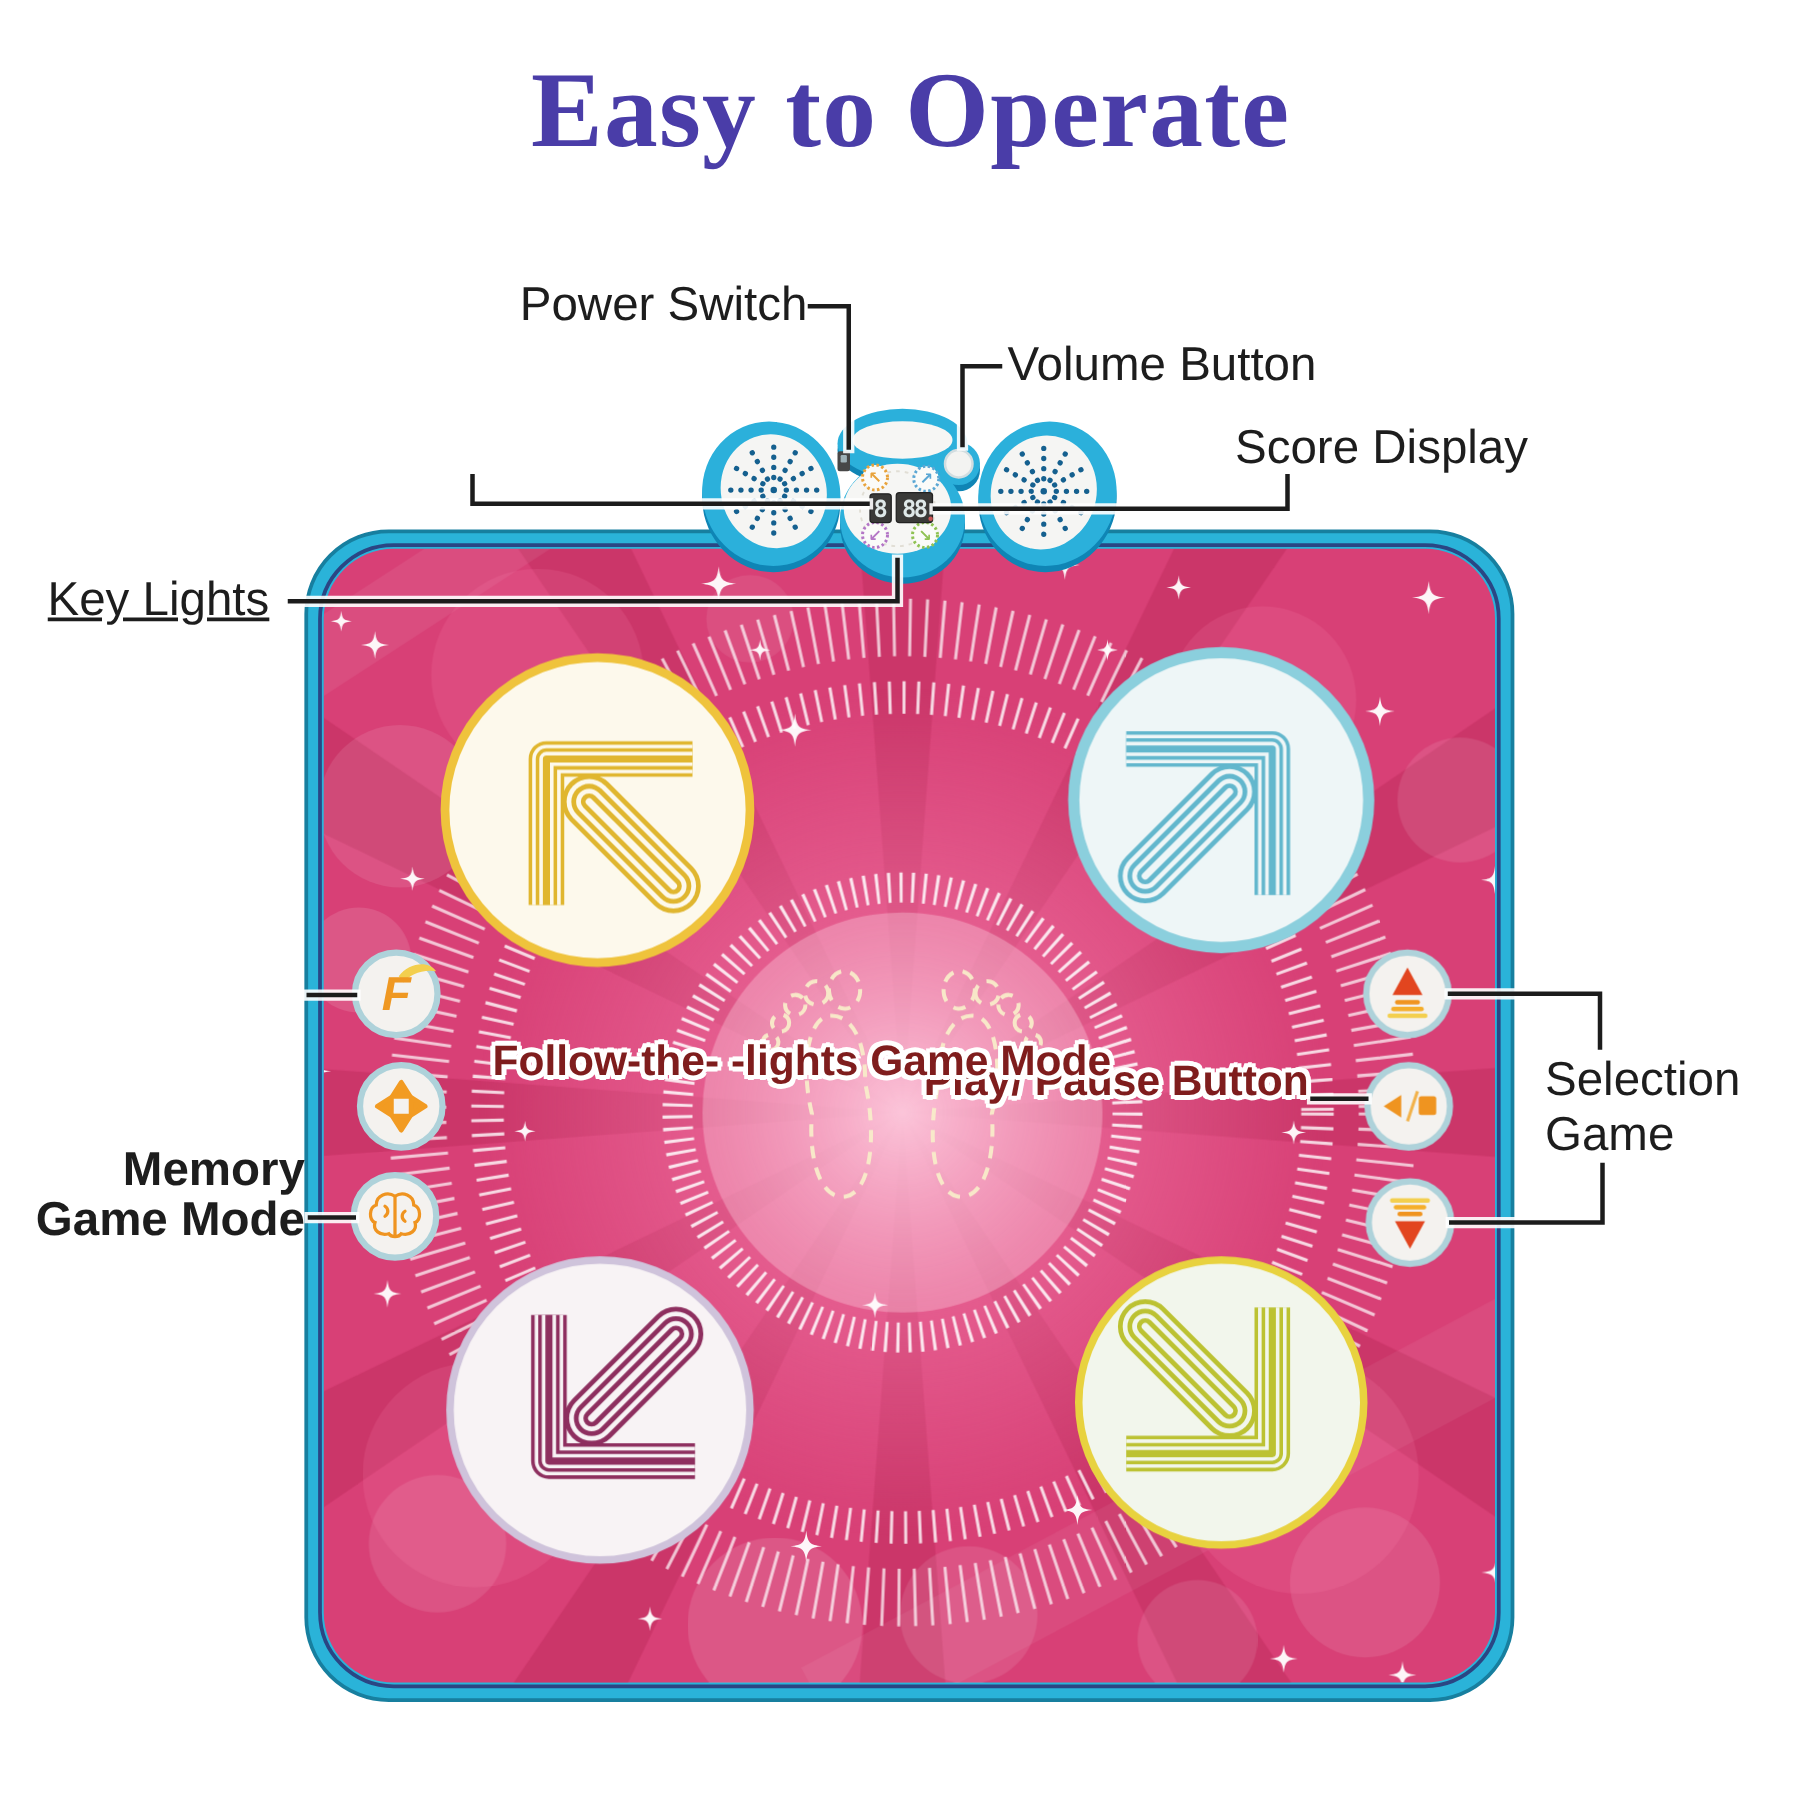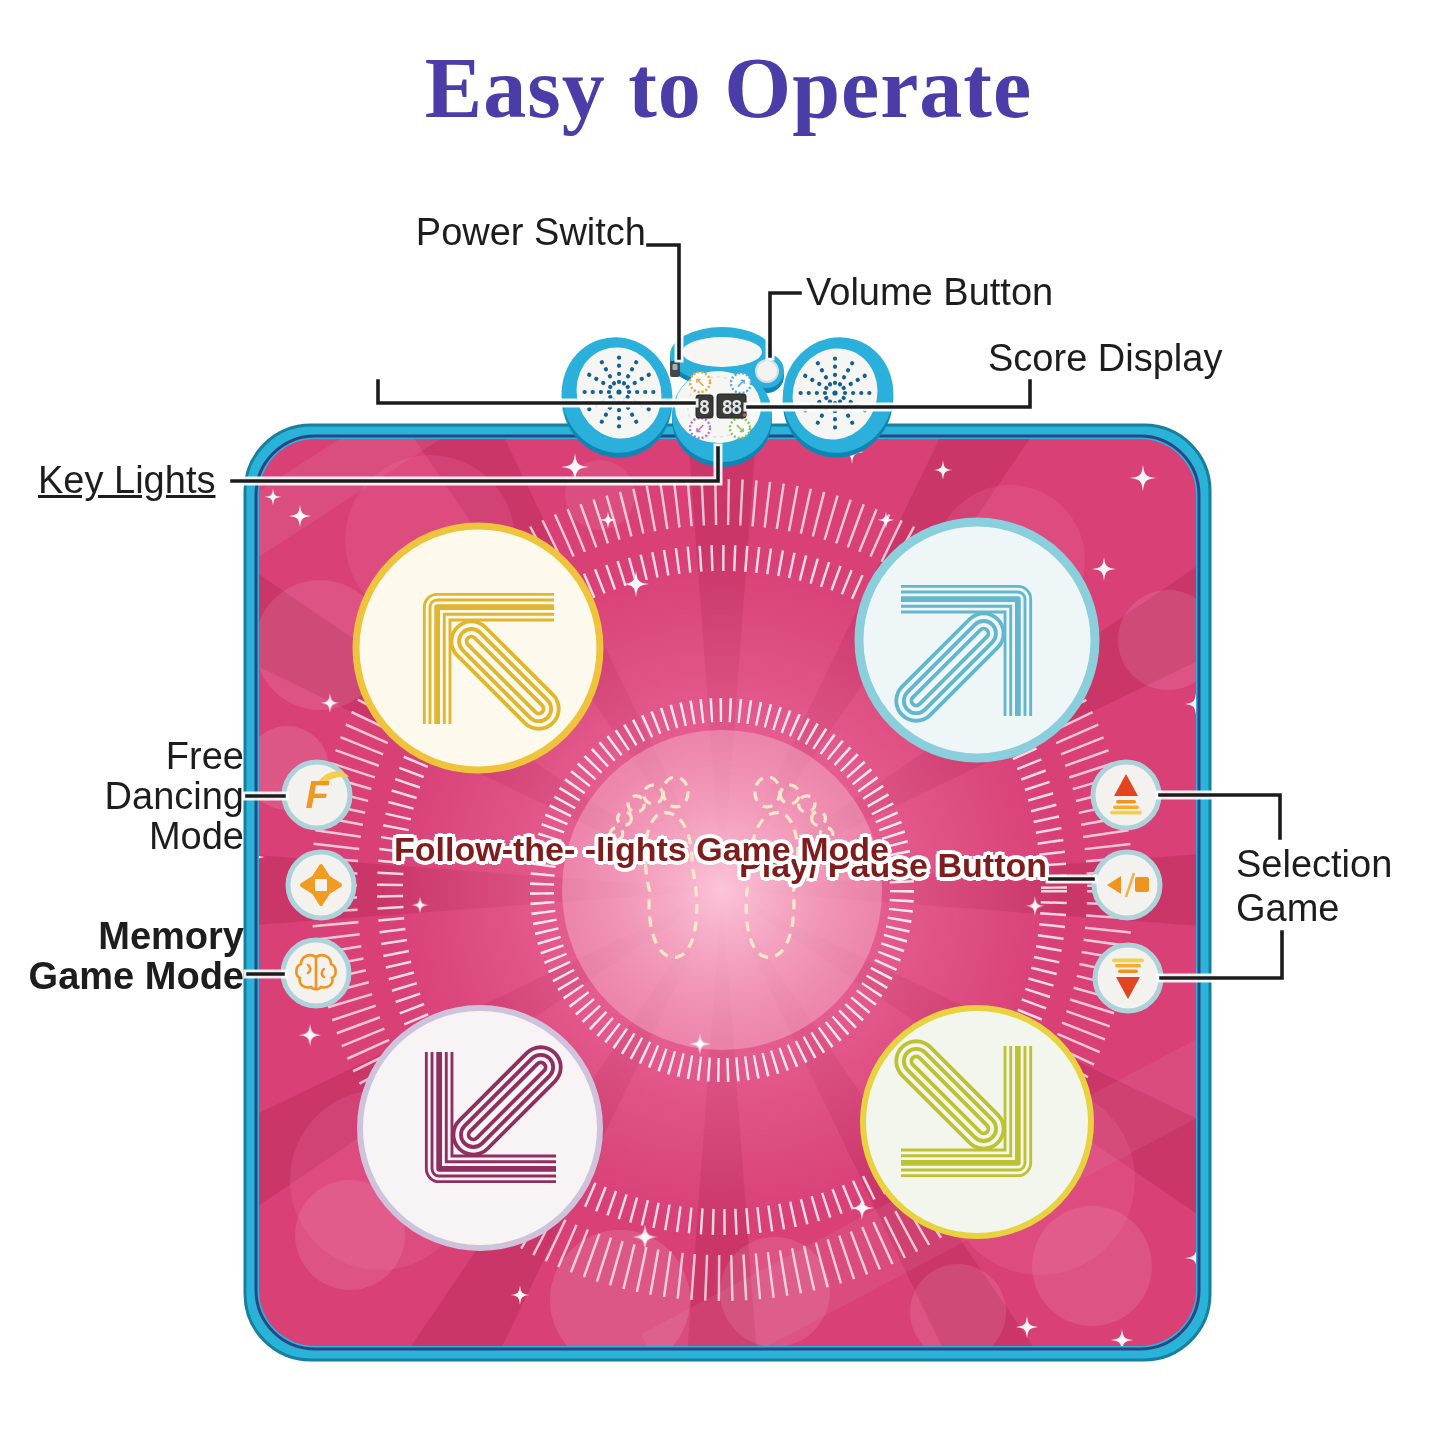--- a/index.html
+++ b/index.html
@@ -12,21 +12,21 @@
   }
   .lbl{position:absolute;color:#1d1d1d;font-size:38px;line-height:40px;white-space:nowrap;}
   .lbl .ln{display:block;}
   .ra{text-align:right;}
   .mat-lbl{
     position:absolute;font-weight:700;font-size:34px;color:#7f1d1d;line-height:38px;white-space:nowrap;
     text-shadow:-3px -3px 0 #fff,3px -3px 0 #fff,-3px 3px 0 #fff,3px 3px 0 #fff,
                 -4px 0 0 #fff,4px 0 0 #fff,0 -4px 0 #fff,0 4px 0 #fff;
   }
   
-  #lbl-power{right:799px;top:212px;}
+  #lbl-power{right:799px;top:224px;}
   #lbl-volume{left:806px;top:272px;}
   #lbl-difficulty{left:191px;top:334px;}
   #lbl-score{left:988px;top:338px;}
   #lbl-keylights{left:38px;top:460px;text-decoration:underline;}
   #lbl-free{right:1201px;top:736px;}
   #lbl-memory{right:1201px;top:916px;font-weight:bold;}
   #lbl-selection{left:1236px;top:842px;line-height:44px;}
   #lbl-playpause{right:398px;top:845px;line-height:40px;text-align:right;}
   #lbl-follow{left:394px;top:830px;}
 </style>
@@ -329,25 +329,20 @@
   </g>
 </svg>
 
 <div class="title">Easy to Operate</div>
 
 <div class="lbl" id="lbl-power">Power Switch</div>
 <div class="lbl" id="lbl-volume">Volume Button</div>
 <div class="lbl" id="lbl-score">Score Display</div>
 <div class="lbl" id="lbl-keylights">Key Lights</div>
 
-<div class="lbl ra" id="lbl-free">
-  <span class="ln">Free</span>
-  <span class="ln">Dancing</span>
-  <span class="ln">Mode</span>
-</div>
 
 <div class="lbl ra" id="lbl-memory">
   <span class="ln">Memory</span>
   <span class="ln">Game Mode</span>
 </div>
 
 <div class="lbl" id="lbl-selection">
   <span class="ln">Selection</span>
   <span class="ln">Game</span>
 </div>

